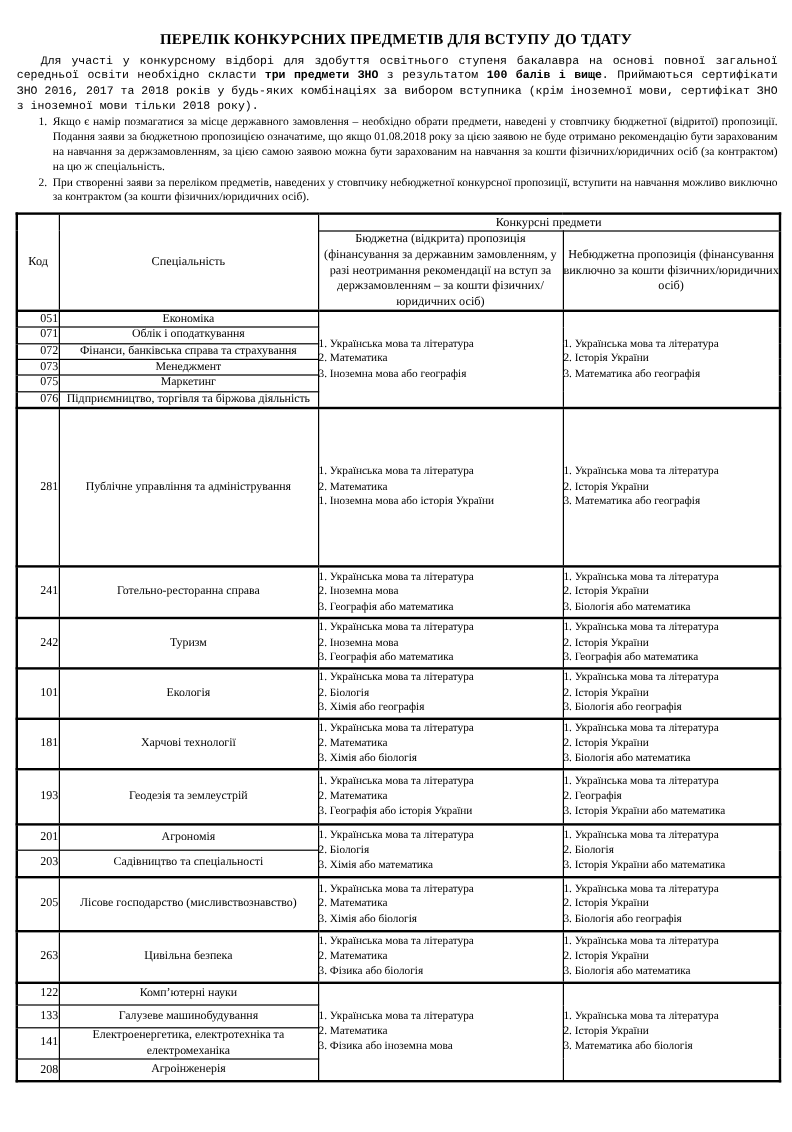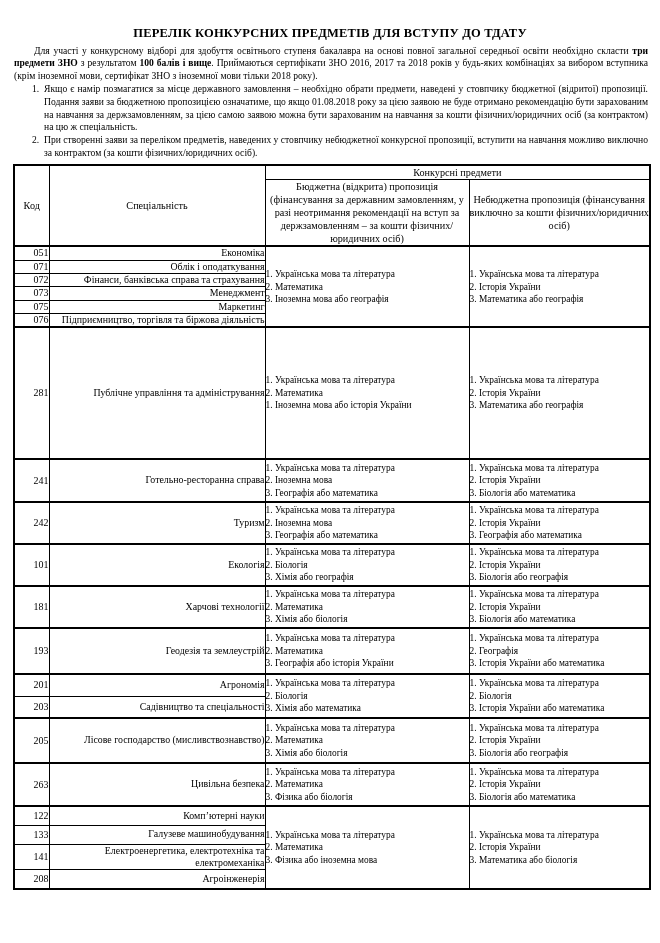--- a/index.html
+++ b/index.html
@@ -32,20 +32,21 @@
   }
   .intro {
     padding: 0 12px 0 14px;
     font-size: 9.6px;
     line-height: 1.32;
     text-align: justify;
   }
   .intro p {
     margin: 0 0 0.5px 0;
     text-indent: 20px;
+    font-family: Liberation Mono, monospace;
   }
   .intro b {
     font-weight: bold;
   }
   .numlist {
     margin: 0;
     padding: 0;
     list-style: none;
     font-size: 9.6px;
     line-height: 1.32;
@@ -96,21 +97,21 @@
   .thick-left { border-left: 2px solid #000 !important; margin-left: 14px; }
   .thick-right { border-right: 2px solid #000 !important; }
 
   td.code {
     text-align: right;
     font-size: 10px;
     padding: 2px 1px;
     line-height: 1.22;
   }
   td.spec {
-    text-align: right;
+    text-align: center;
     font-size: 9.9px;
     padding: 2px 4px 2px 5px;
     line-height: 1.24;
   }
   td.subj {
     text-align: left;
     font-size: 9.4px;
     padding: 3px 4px 3px 7px;
     line-height: 1.33;
     vertical-align: middle;

